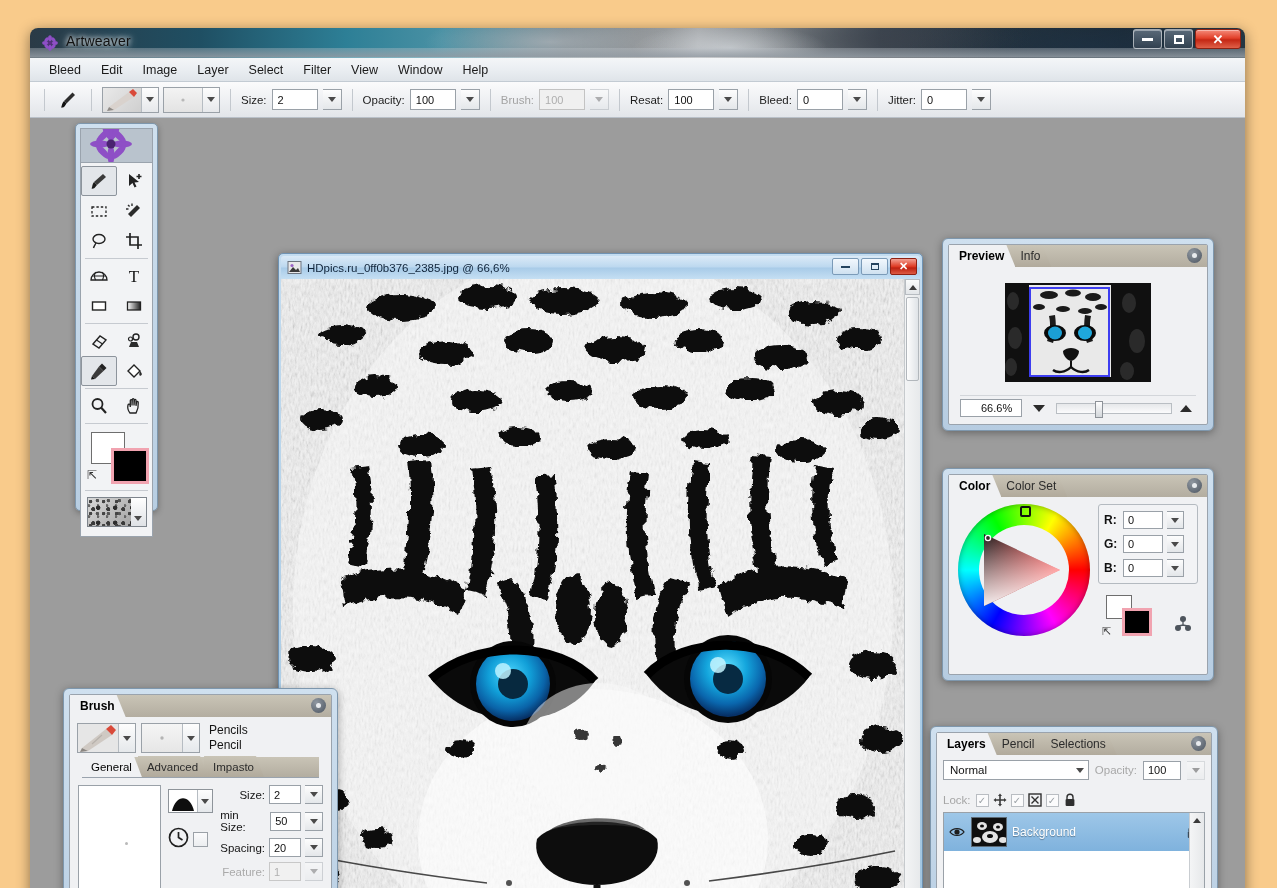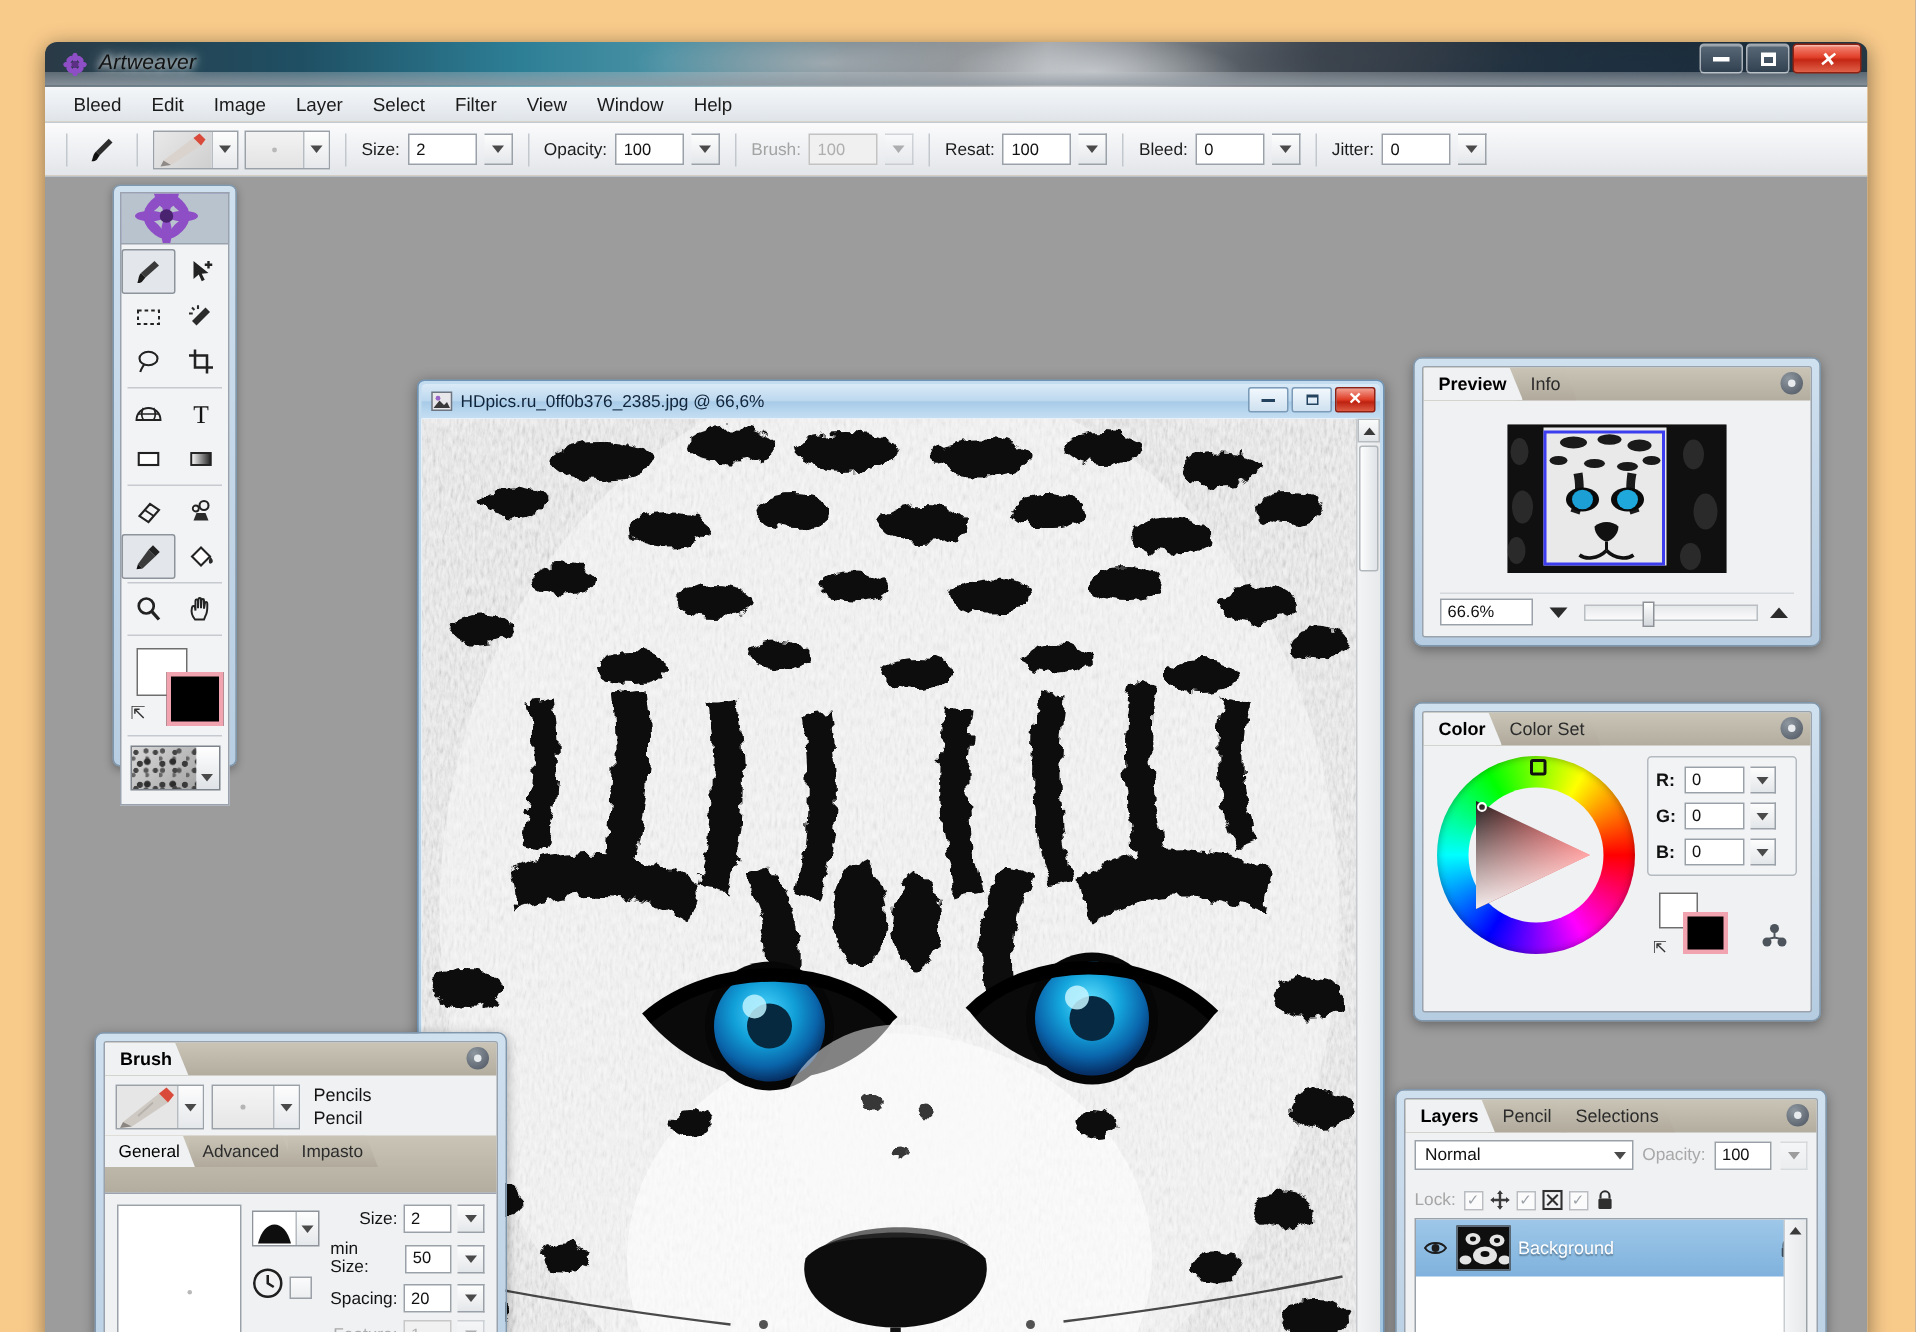--- a/index.html
+++ b/index.html
@@ -23,21 +23,20 @@
   #titlebar {
     position: relative; height: 30px;
     background:
       radial-gradient(ellipse 180px 40px at 520px 14px, rgba(200,200,205,.55), rgba(200,200,205,0) 70%),
       radial-gradient(ellipse 140px 34px at 700px 20px, rgba(235,240,245,.5), rgba(235,240,245,0) 70%),
       radial-gradient(ellipse 200px 40px at 860px 10px, rgba(60,65,75,.55), rgba(60,65,75,0) 70%),
       radial-gradient(ellipse 260px 44px at 1060px 18px, rgba(30,50,70,.6), rgba(30,50,70,0) 70%),
       linear-gradient(90deg, #2a3a46 0%, #1f4f63 14%, #2d7f96 26%, #4a91a4 34%, #6d7f86 44%,
         #8a8f92 50%, #a6a9ac 55%, #7d8286 62%, #3c4650 70%, #23313c 80%, #1b2a36 90%, #243743 100%);
     border-bottom: 1px solid rgba(255,255,255,.35);
-    font-style: italic;
   }
   #titlebar::after {
     content:""; position:absolute; left:0; right:0; bottom:0; height:9px;
     background: linear-gradient(180deg, rgba(190,196,202,.35), rgba(150,158,166,.85));
   }
   .app-icon {
     position: absolute; left: 12px; top: 7px; width: 16px; height: 16px; z-index: 3;
   }
   .app-title {
     position: absolute; left: 36px; top: 5px; z-index: 3;
@@ -214,21 +213,21 @@
 
   
   #preview-panel { left: 912px; top: 120px; width: 272px; height: 193px; }
   #preview-stage { height: 118px; display: flex; align-items: center; justify-content: center; }
   .thumb-frame { width: 146px; height: 99px; position: relative; background: #0d0d0d; overflow: hidden; }
   .thumb-sel { position: absolute; left: 24px; top: 4px; width: 81px; height: 90px; border: 2px solid #3d3df0; }
   .zoom-bar {
     height: 22px; margin: 4px 3px 0; display: flex; align-items: center; gap: 4px;
     border-top: 1px solid #d3d6da; padding-top: 3px;
   }
-  .zoom-field { width: 62px; height: 18px; background:#fff; border:1px solid #9aa1a8; font-size:11px; color:#111; display:flex; align-items:center; padding-left:4px; }
+  .zoom-field { width: 62px; height: 18px; background:#fff; border:1px solid #9aa1a8; font-size:11px; color:#111; display:flex; align-items:center; padding-left:20px; }
   .zoom-combo { width: 26px; height: 18px; display:flex; align-items:center; justify-content:center; cursor:pointer; }
   .zoom-slider { flex: 1; height: 11px; background: linear-gradient(180deg,#e6e8ea,#fbfbfc); border: 1px solid #b9bec3; position: relative; }
   .zoom-knob { position:absolute; left: 33%; top:-3px; width: 8px; height: 17px; background: linear-gradient(180deg,#fefefe,#d3d7db); border:1px solid #8d9298; cursor:pointer; }
   .zoom-up { width: 20px; display:flex; align-items:center; justify-content:center; cursor:pointer; }
   .arrow-up-dk { width:0;height:0;border-left:6px solid transparent;border-right:6px solid transparent;border-bottom:7px solid #2b2b2b; }
 
   
   #color-panel { left: 912px; top: 350px; width: 272px; height: 213px; }
   .color-body { display: flex; padding: 7px 9px; gap: 8px; }
   #color-wheel {
@@ -289,21 +288,21 @@
   
   #brush-panel { left: 33px; top: 570px; width: 275px; height: 300px; }
   .brush-top { display: flex; align-items: center; gap: 5px; padding: 6px 7px 4px; }
   .brush-sw {
     display: flex; height: 30px; border: 1px solid #9aa1a8; background: #fff; cursor: pointer;
   }
   .brush-sw-prev { width: 40px; background: linear-gradient(135deg,#eaeaea,#cbcbcb); position:relative; overflow:hidden; }
   .brush-sw-prev.dot { background: linear-gradient(180deg,#f5f5f5,#e6e6e6); }
   .brush-sw-arrow { width: 17px; border-left:1px solid #b6bcc2; background: linear-gradient(180deg,#fdfdfd,#e5e8eb); display:flex;align-items:center;justify-content:center; }
   .brush-names { font-size: 12px; color: #141414; line-height: 1.25; margin-left: 4px; }
-  .sub-tabstrip { display:flex; height: 39px; margin: 0 0;
+  .sub-tabstrip { display:flex; align-items:flex-end; height: 21px; margin: 0 12px;
     background: linear-gradient(180deg,#c9c4b6,#b3ada0); border-bottom: 1px solid #9aa3ad; }
   .sub-tab {
     height: 21px; padding: 0 10px 0 9px; display:flex; align-items:center; font-size: 11.5px;
     color:#2c2c2c; cursor:pointer; background: linear-gradient(180deg,#c9c4b6,#b1aa9c);
     clip-path: polygon(0 0, calc(100% - 8px) 0, 100% 100%, 0 100%); margin-right:-4px;
   }
   .sub-tab.active { background:#f0f1f3; color:#000; z-index:2; }
   .brush-general { display: flex; padding: 7px 8px 0; gap: 7px; }
   .brush-preview-box { width: 97px; height: 115px; background: #fff; border: 1px solid #9aa1a8; position: relative; }
   .brush-preview-dot { position: absolute; left: 46px; top: 56px; width: 3px; height: 3px; border-radius:50%; background:#b9b9b9; }

